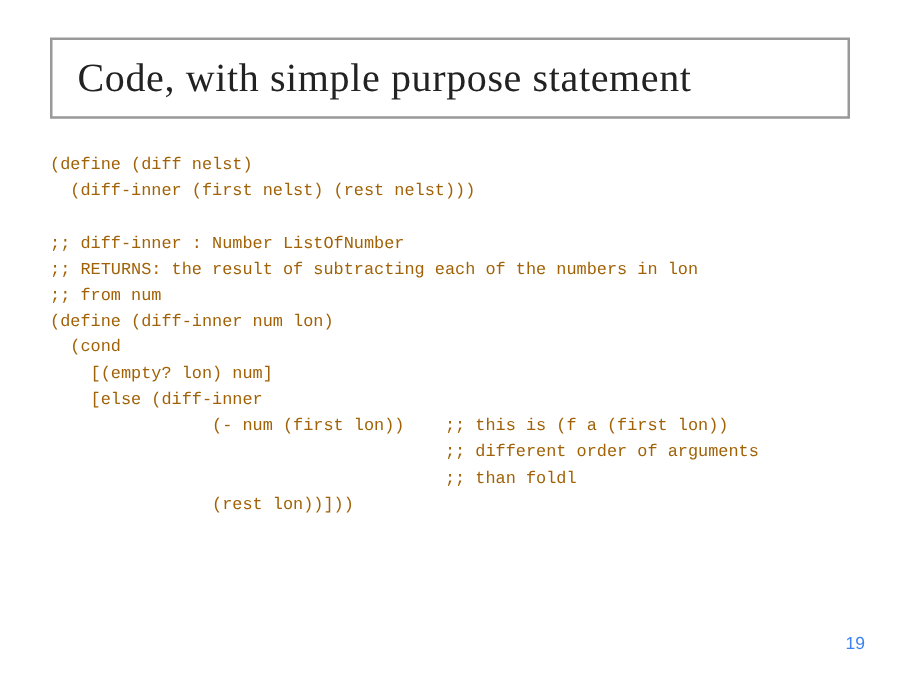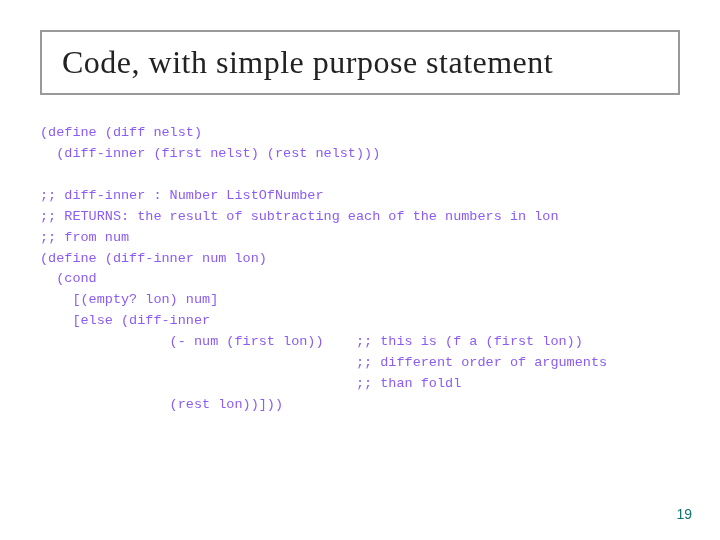--- a/index.html
+++ b/index.html
@@ -36,31 +36,31 @@
       font-size: 32px;
       font-weight: normal;
       color: #222222;
       letter-spacing: 0.5px;
       font-family: Liberation Serif, serif;
     }
 
     .code-block {
       font-family: 'Courier New', Courier, monospace;
       font-size: 13.5px;
-      color: #8b5cf6;
+      color: #a16207;
       line-height: 1.55;
       white-space: pre;
     }
 
     .slide-number {
       position: absolute;
       bottom: 18px;
       right: 28px;
       font-size: 14px;
-      color: #0f766e;
+      color: #3b82f6;
     }
   </style>
 </head>
 <body>
 
 <div class="slide">
   <div class="title-box">
     <span class="title-text">Code, with simple purpose statement</span>
   </div>
 

